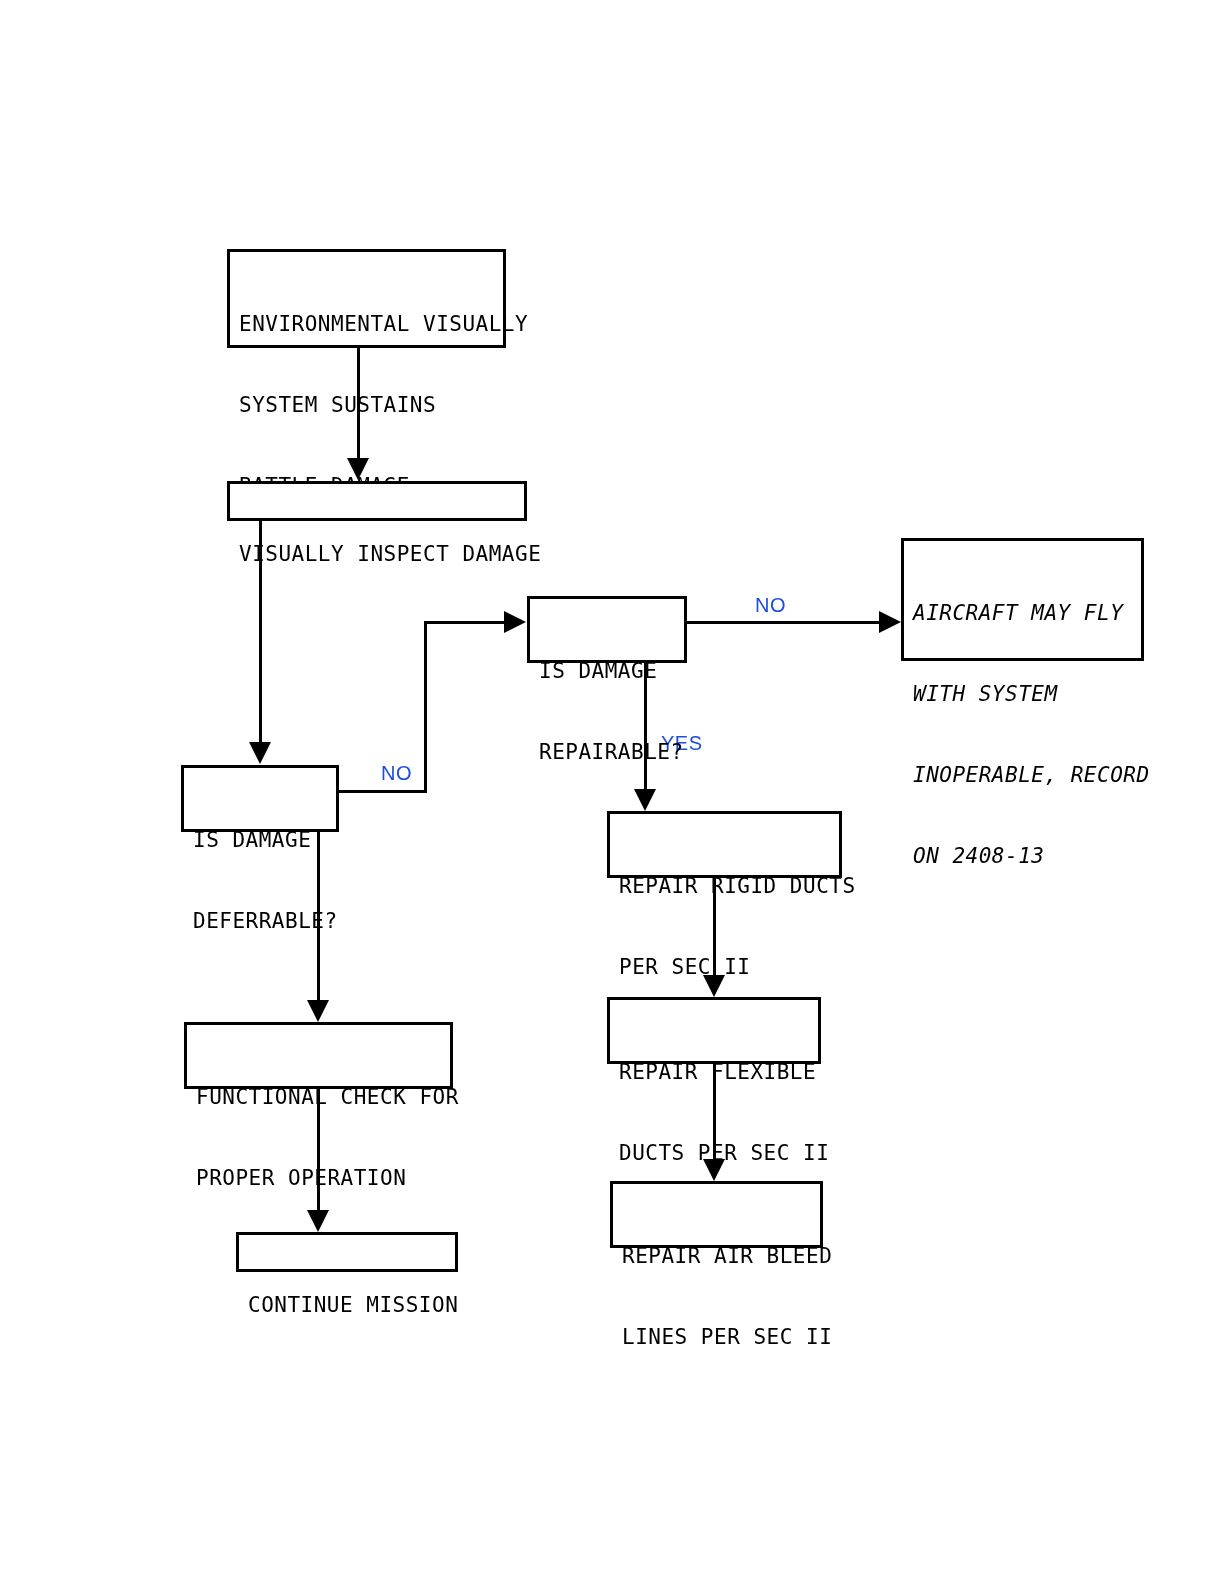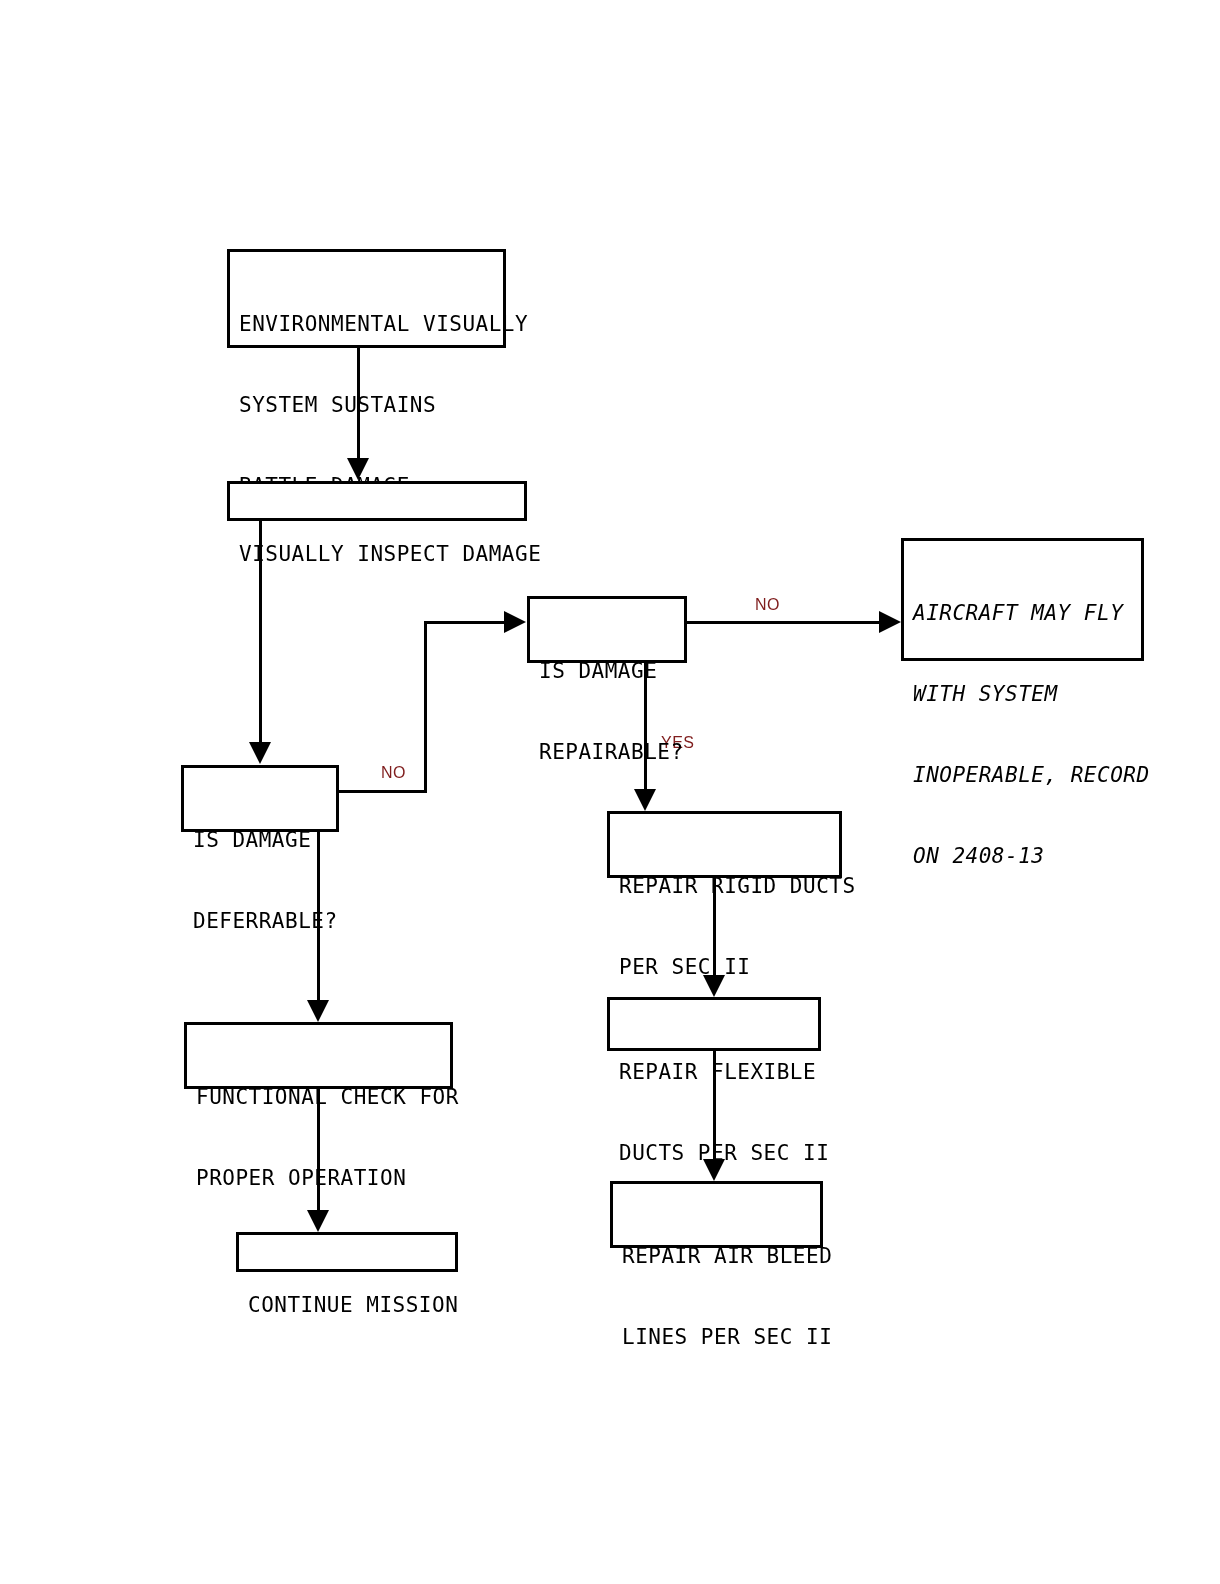--- a/index.html
+++ b/index.html
@@ -55,23 +55,23 @@
     width: 0;
     height: 0;
     border-top: 11px solid transparent;
     border-bottom: 11px solid transparent;
     border-left: 22px solid #000000;
     z-index: 3;
   }
   .edge-label {
     position: absolute;
     font-family: "Liberation Sans", sans-serif;
-    font-size: 16px;
+    font-size: 20px;
     line-height: 22px;
-    color: #7f1d1d;
+    color: #1d4ed8;
     letter-spacing: 0.5px;
     white-space: pre;
     z-index: 4;
   }
 </style>
 </head>
 <body>
 
 <div id="page">
 
@@ -133,21 +133,21 @@
   <div class="node" style="left:181px; top:765px; width:158px; height:67px;">
     <span class="ln">IS DAMAGE</span>
     <span class="ln">DEFERRABLE?</span>
   </div>
 
   <div class="node" style="left:607px; top:811px; width:235px; height:67px;">
     <span class="ln">REPAIR RIGID DUCTS</span>
     <span class="ln">PER SEC II</span>
   </div>
 
-  <div class="node" style="left:607px; top:997px; width:214px; height:54px;">
+  <div class="node" style="left:607px; top:997px; width:214px; height:67px;">
     <span class="ln">REPAIR FLEXIBLE</span>
     <span class="ln">DUCTS PER SEC II</span>
   </div>
 
   <div class="node" style="left:610px; top:1181px; width:213px; height:67px;">
     <span class="ln">REPAIR AIR BLEED</span>
     <span class="ln">LINES PER SEC II</span>
   </div>
 
   <div class="node" style="left:184px; top:1022px; width:269px; height:67px;">

